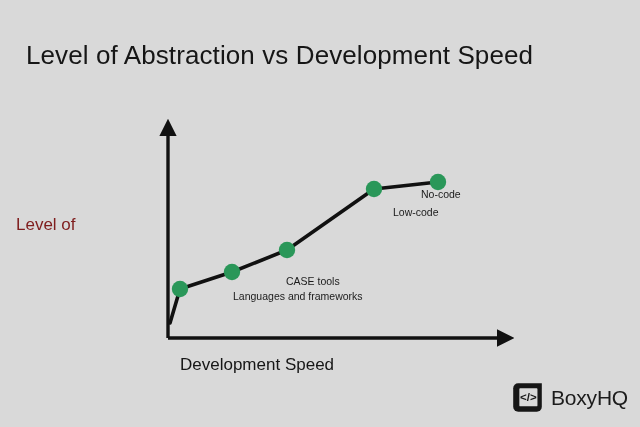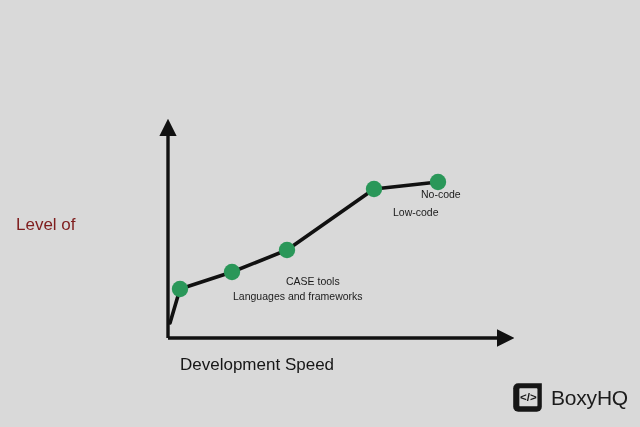--- a/index.html
+++ b/index.html
@@ -97,20 +97,21 @@
     font-weight: normal;
     letter-spacing: -0.2px;
     color: #1b1b1b;
   }
 </style>
 </head>
 <body>
 
 <div id="slide">
 
+  <div id="chart-title">Level of Abstraction vs Development Speed</div>
 
   <div id="y-axis-label">
     <div>Level of</div>
   </div>
 
   <div id="x-axis-label">Development Speed</div>
 
   <svg id="plot" viewBox="0 0 640 427">
     <defs>
       <marker id="arrow" viewBox="0 0 10 10" refX="7" refY="5" markerWidth="5.2" markerHeight="5.2" orient="auto-start-reverse">

